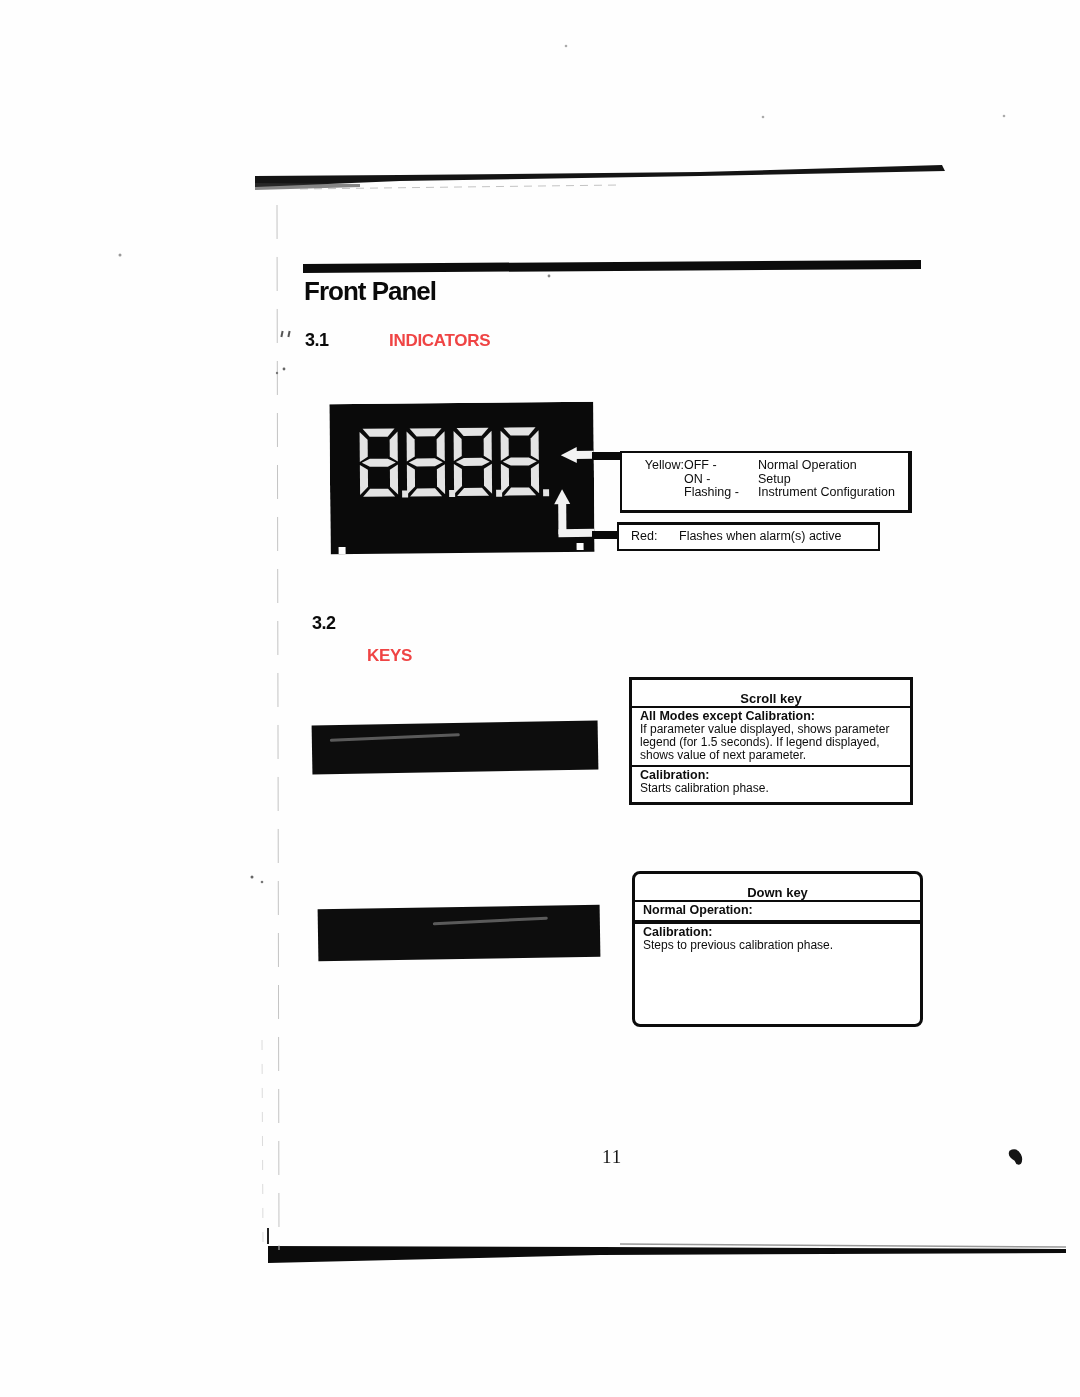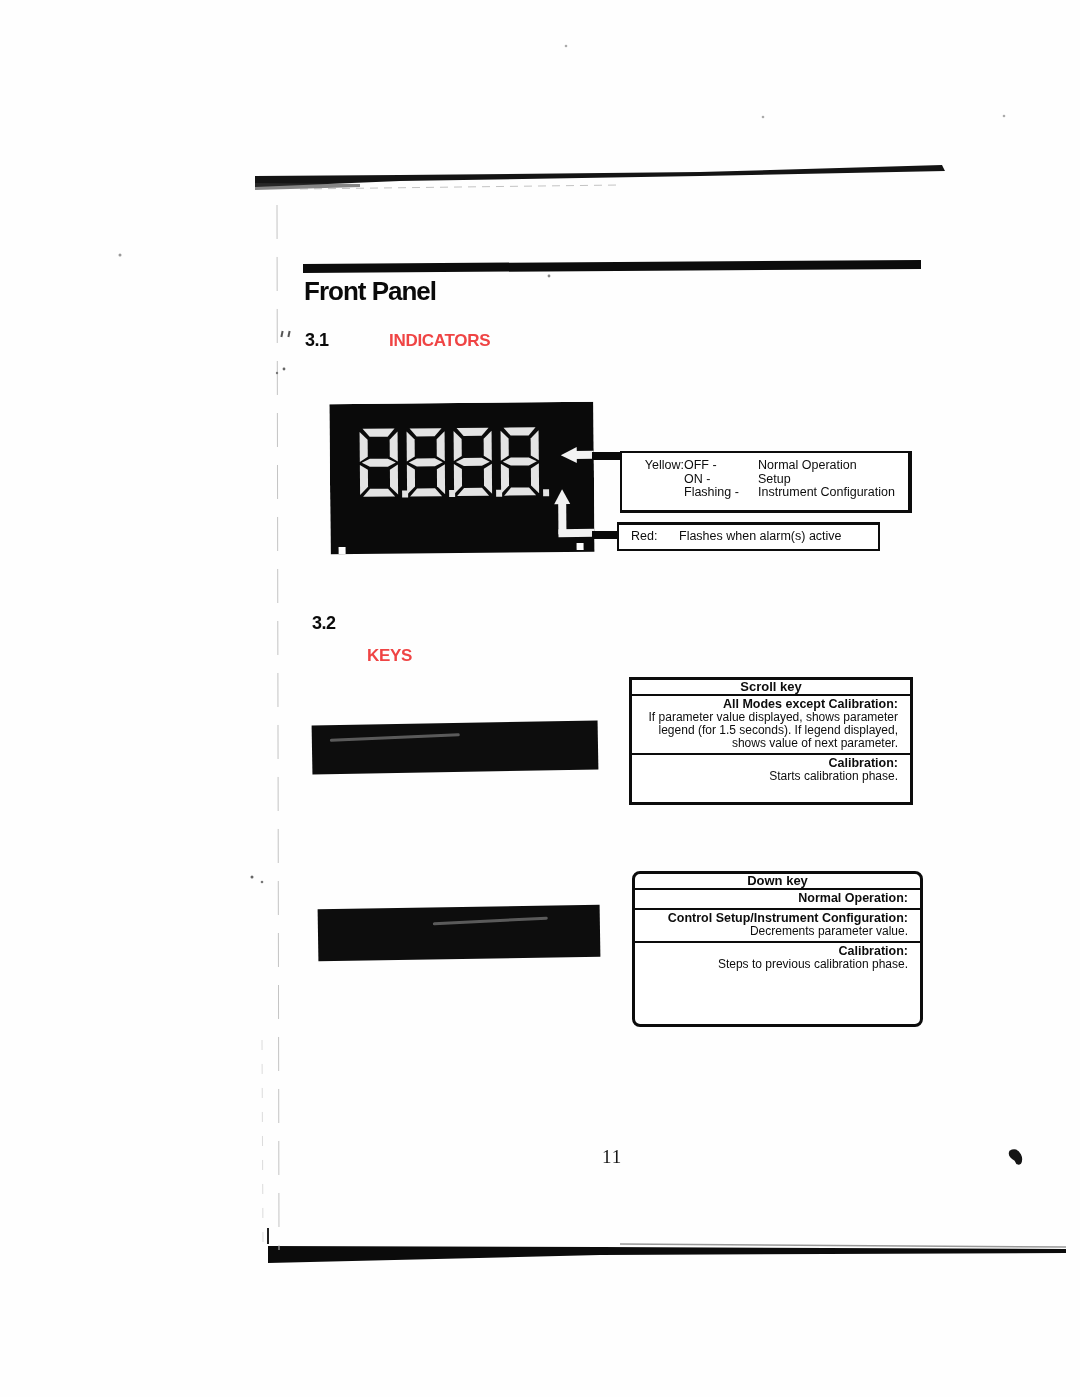--- a/index.html
+++ b/index.html
@@ -24,23 +24,23 @@
   .yellow-row .lab{width:52px;font-weight:normal;text-align:right;}
   .yellow-row .state{width:74px;}
   .red-box{left:617px;top:522px;width:263px;height:29px;border-top-width:3px;
            display:flex;align-items:center;padding:0 0 0 12px;}
   .red-box .lab{width:48px;font-weight:normal;}
   
   .keybox{position:absolute;background:#fff;border:3px solid #0c0c0c;box-sizing:border-box;
           font-size:12px;line-height:13px;color:#0d0d0d;}
   .scroll-box{left:629px;top:677px;width:284px;height:128px;}
   .down-box{left:632px;top:871px;width:291px;height:156px;border-radius:8px;}
-  .keybox .hdr{font-size:13px;font-weight:bold;text-align:center;padding:0 0 1px 0;}
+  .keybox .hdr{font-size:13px;font-weight:bold;text-align:center;padding:12px 0 1px 0;}
   .keybox .div{height:2px;background:#0c0c0c;}
-  .keybox .sect{padding:2px 12px 3px 8px;text-align:right;}
+  .keybox .sect{padding:2px 12px 3px 8px;}
   .keybox .lbl{font-weight:bold;font-size:12.5px;}
   .keybox .it{font-style:italic;}
   
   .keyimg{position:absolute;background:#0d0d0d;}
   .keyimg .streak{position:absolute;background:#9a9a9a;opacity:.55;border-radius:3px;}
   .scroll-img{left:312px;top:723px;width:286px;height:49px;transform:rotate(-1deg);}
   .down-img{left:318px;top:907px;width:282px;height:52px;transform:rotate(-0.9deg);}
   .pagenum{position:absolute;left:602px;top:1146px;font-family:Liberation Serif, serif;
            font-size:19px;color:#161616;letter-spacing:1px;}
   .artifacts{position:absolute;left:0;top:0;pointer-events:none;}
@@ -169,24 +169,20 @@
     <div class="streak" style="left:115px;top:13px;width:115px;height:3px;transform:rotate(-2deg);"></div>
   </div>
 
   <div class="keybox down-box">
     <div class="hdr">Down key</div>
     <div class="div"></div>
     <div class="sect">
       <div class="lbl">Normal Operation:</div>
     </div>
     <div class="div"></div>
-    <div class="sect">
-      <div class="lbl">Control Setup/Instrument Configuration:</div>
-      <div>Decrements parameter value.</div>
-    </div>
     <div class="div"></div>
     <div class="sect">
       <div class="lbl">Calibration:</div>
       <div>Steps to previous calibration phase.</div>
     </div>
   </div>
 
   <div class="pagenum">11</div>
 
 </div>

